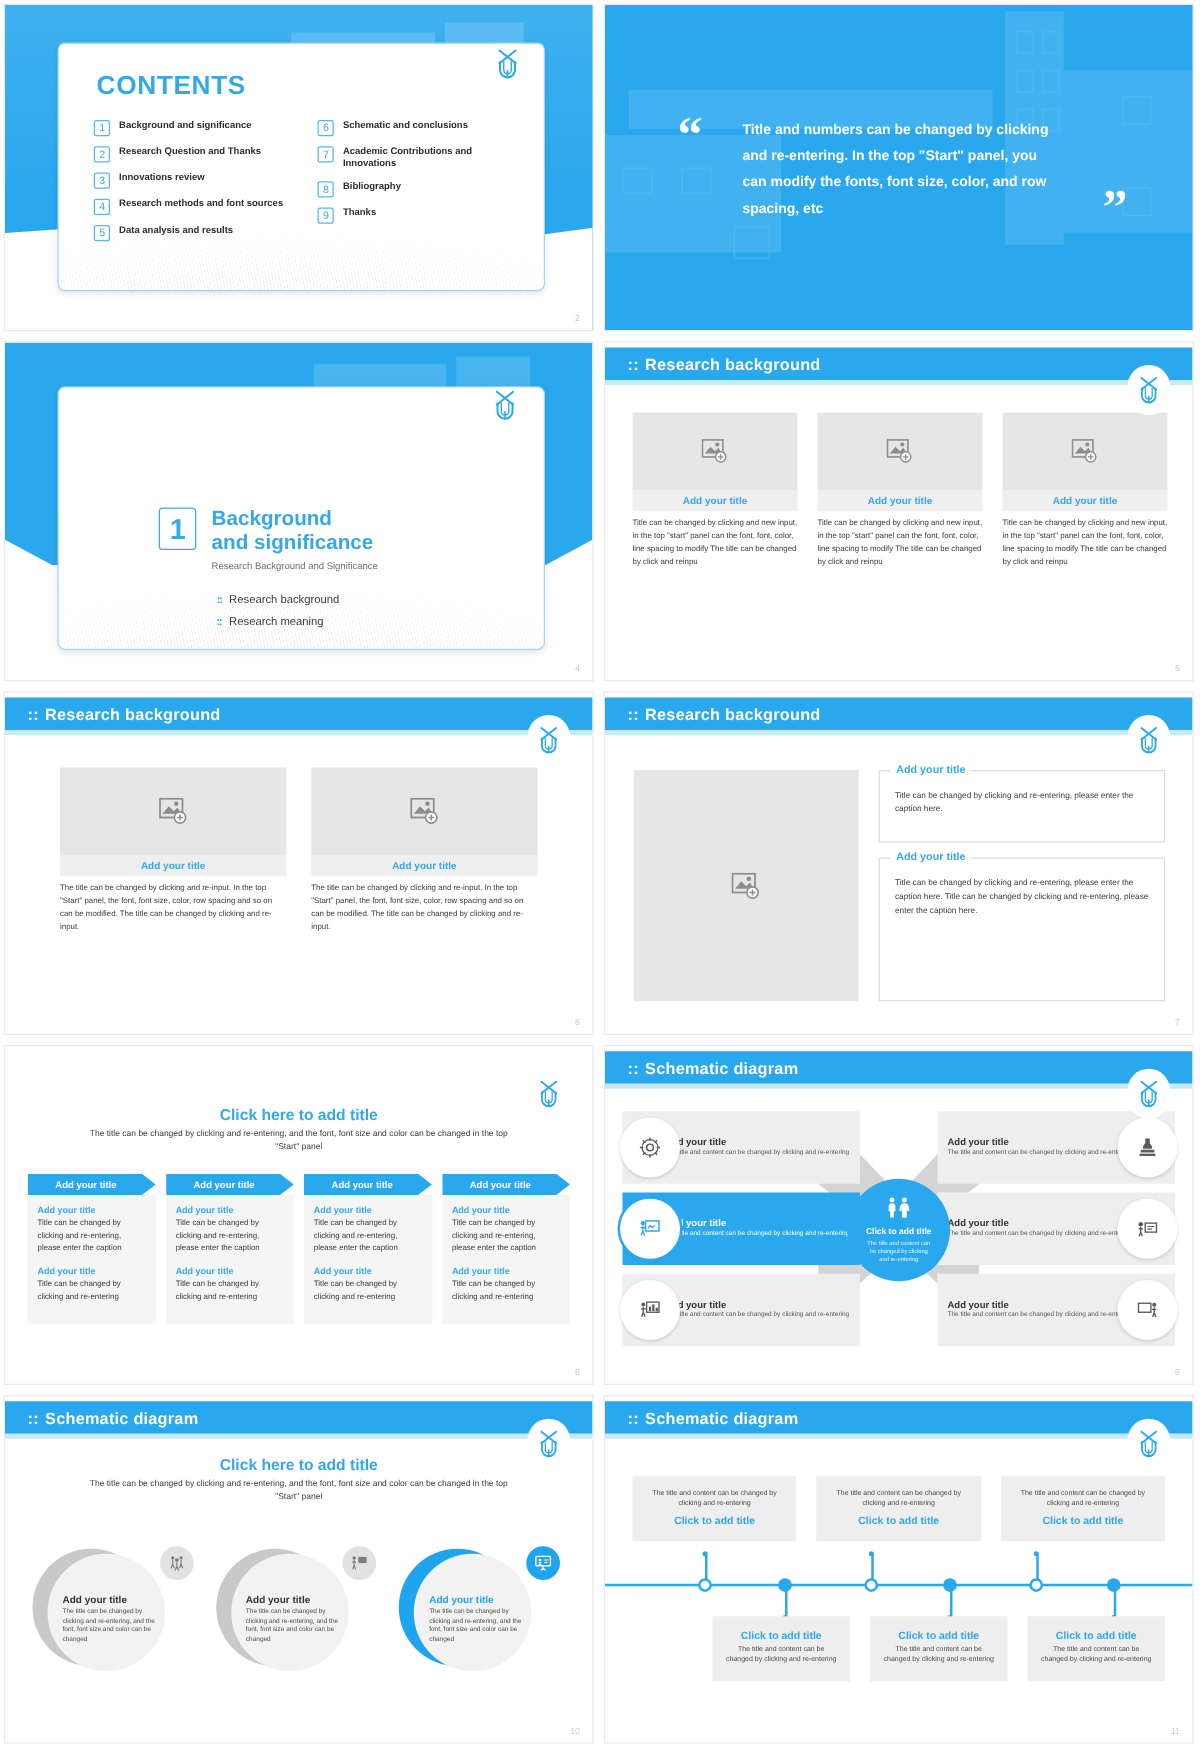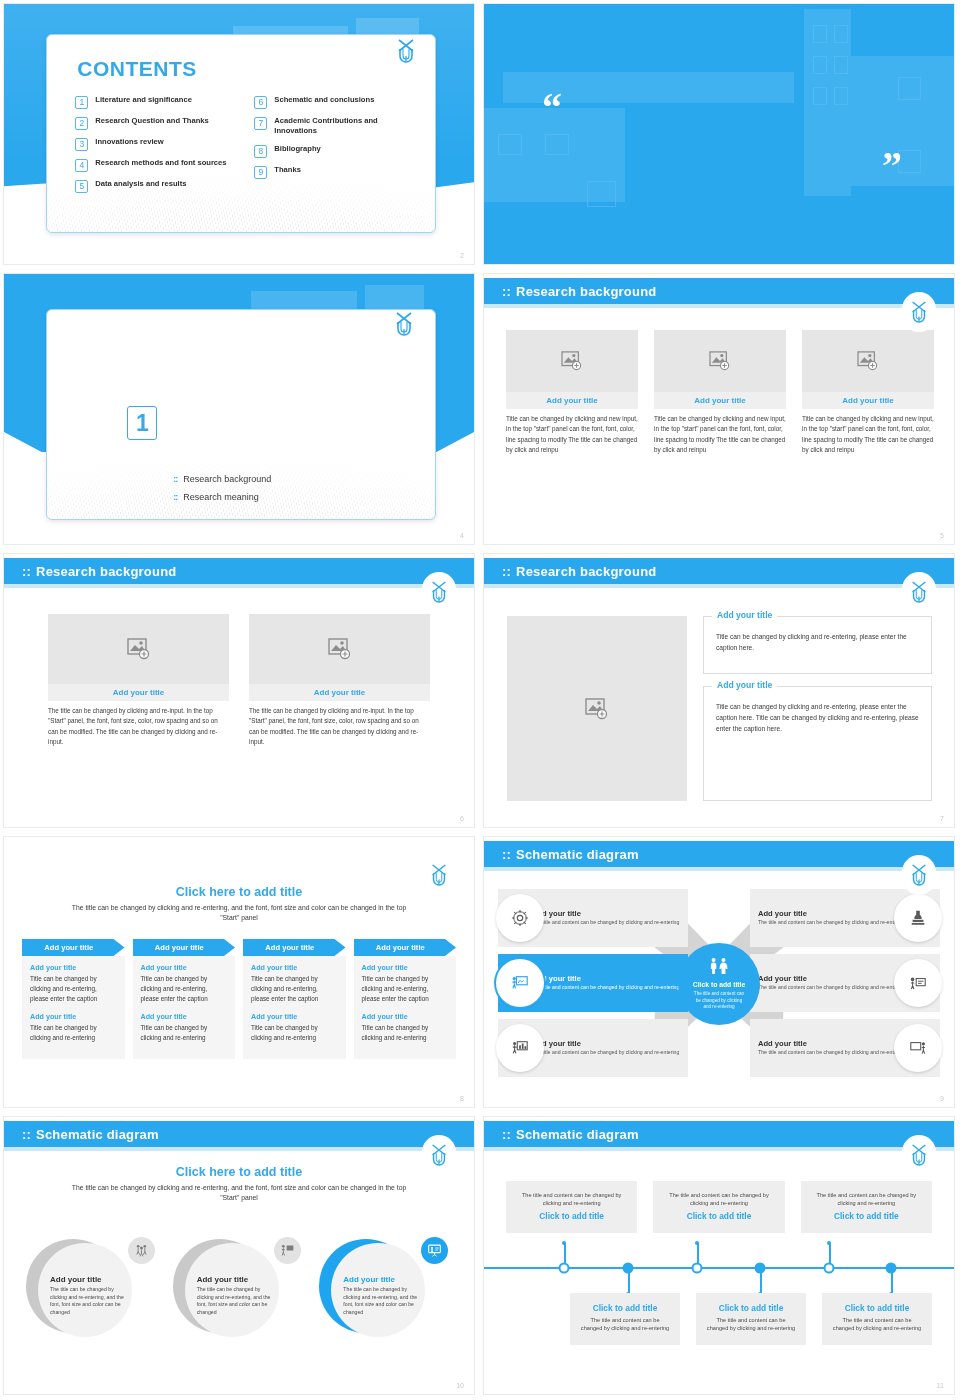--- a/index.html
+++ b/index.html
@@ -320,21 +320,21 @@
             <path d="M11 18 L11 24" stroke="#2aa8ee" stroke-width="1.3"></path>
           </svg>
         </div>
 
         <div class="contents-title">CONTENTS</div>
 
         <div class="toc">
           <div class="toc-col">
             <div class="toc-item">
               <span class="num">1</span>
-              <span class="toc-label">Literature and significance</span>
+              <span class="toc-label">Background and significance</span>
             </div>
             <div class="toc-item">
               <span class="num">2</span>
               <span class="toc-label">Research Question and Thanks</span>
             </div>
             <div class="toc-item">
               <span class="num">3</span>
               <span class="toc-label">Innovations review</span>
             </div>
             <div class="toc-item">
@@ -384,20 +384,21 @@
         <b style="left:70%;top:32%;width:3%;height:7%"></b>
         <b style="left:74.5%;top:32%;width:3%;height:7%"></b>
         <b style="left:88%;top:28%;width:5%;height:9%"></b>
         <b style="left:88%;top:56%;width:5%;height:9%"></b>
         <b style="left:3%;top:50%;width:5%;height:8%"></b>
         <b style="left:13%;top:50%;width:5%;height:8%"></b>
         <b style="left:22%;top:68%;width:6%;height:10%"></b>
       </div>
       <div class="quotemark qopen">“</div>
       <div class="quotemark qclose">”</div>
+      <div class="quote-text">Title and numbers can be changed by clicking and re-entering. In the top "Start" panel, you can modify the fonts, font size, color, and row spacing, etc</div>
     </div>
   </div>
 
   <div class="cell">
     <div class="slide s4">
       <div class="bluetop"></div>
       <div class="bld">
         <i style="left:10%;top:4%;width:50%;height:28%"></i>
         <i style="left:64%;top:0%;width:28%;height:40%"></i>
         <i style="left:0%;top:48%;width:28%;height:24%"></i>
@@ -408,20 +409,25 @@
         <div class="logo" style="right:14px;top:-6px">
           <svg width="22" height="26" viewBox="0 0 22 26" aria-hidden="true">
             <path d="M4 2 L18 13 M18 2 L4 13" stroke="#2aa8ee" stroke-width="1.6" fill="none"></path>
             <path d="M5 11 L5 18 A6 6 0 0 0 17 18 L17 11" stroke="#2aa8ee" stroke-width="1.6" fill="none"></path>
             <path d="M8 11 L8 18 A3 3 0 0 0 14 18 L14 11" stroke="#2aa8ee" stroke-width="1.1" fill="none"></path>
             <path d="M11 18 L11 24" stroke="#2aa8ee" stroke-width="1.3"></path>
           </svg>
         </div>
         <div class="sec-wrap">
           <div class="secnum">1</div>
+          <div>
+            <div class="sec-h">Background</div>
+            <div class="sec-h">and significance</div>
+            <div class="sec-sub">Research Background and Significance</div>
+          </div>
         </div>
         <div class="sec-list">
           <div class="sec-li">
             <span class="dots">::</span>
             <span>Research background</span>
           </div>
           <div class="sec-li">
             <span class="dots">::</span>
             <span>Research meaning</span>
           </div>

